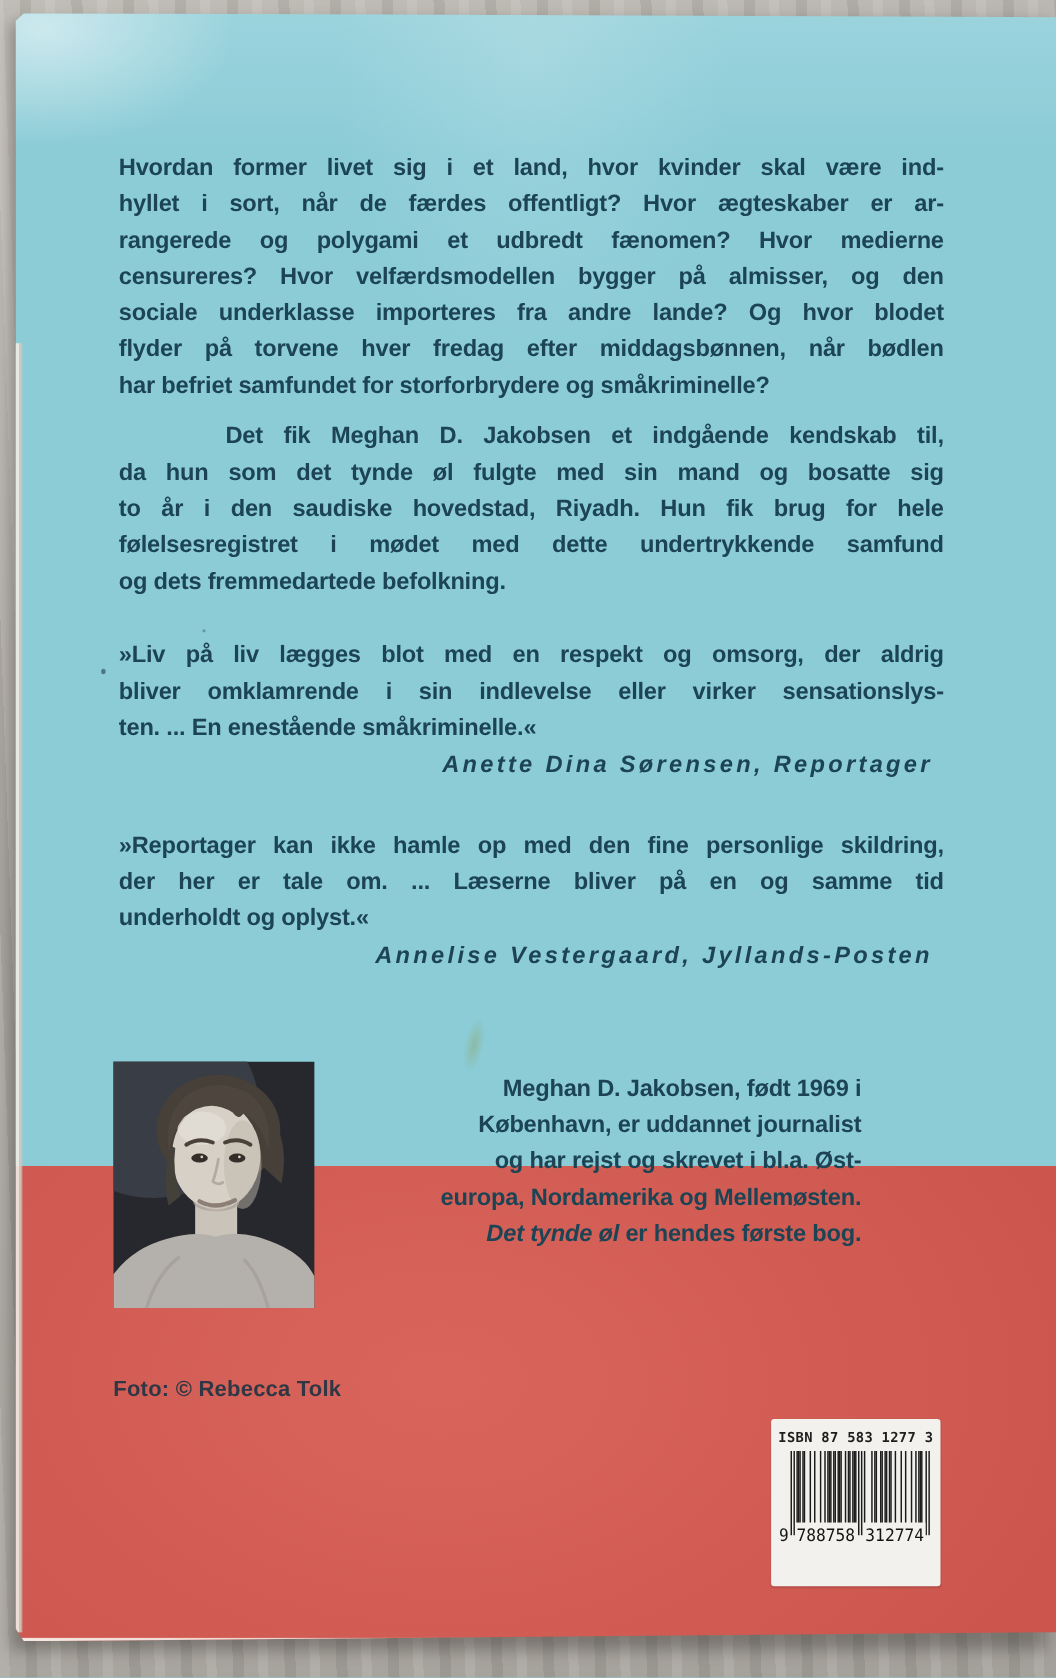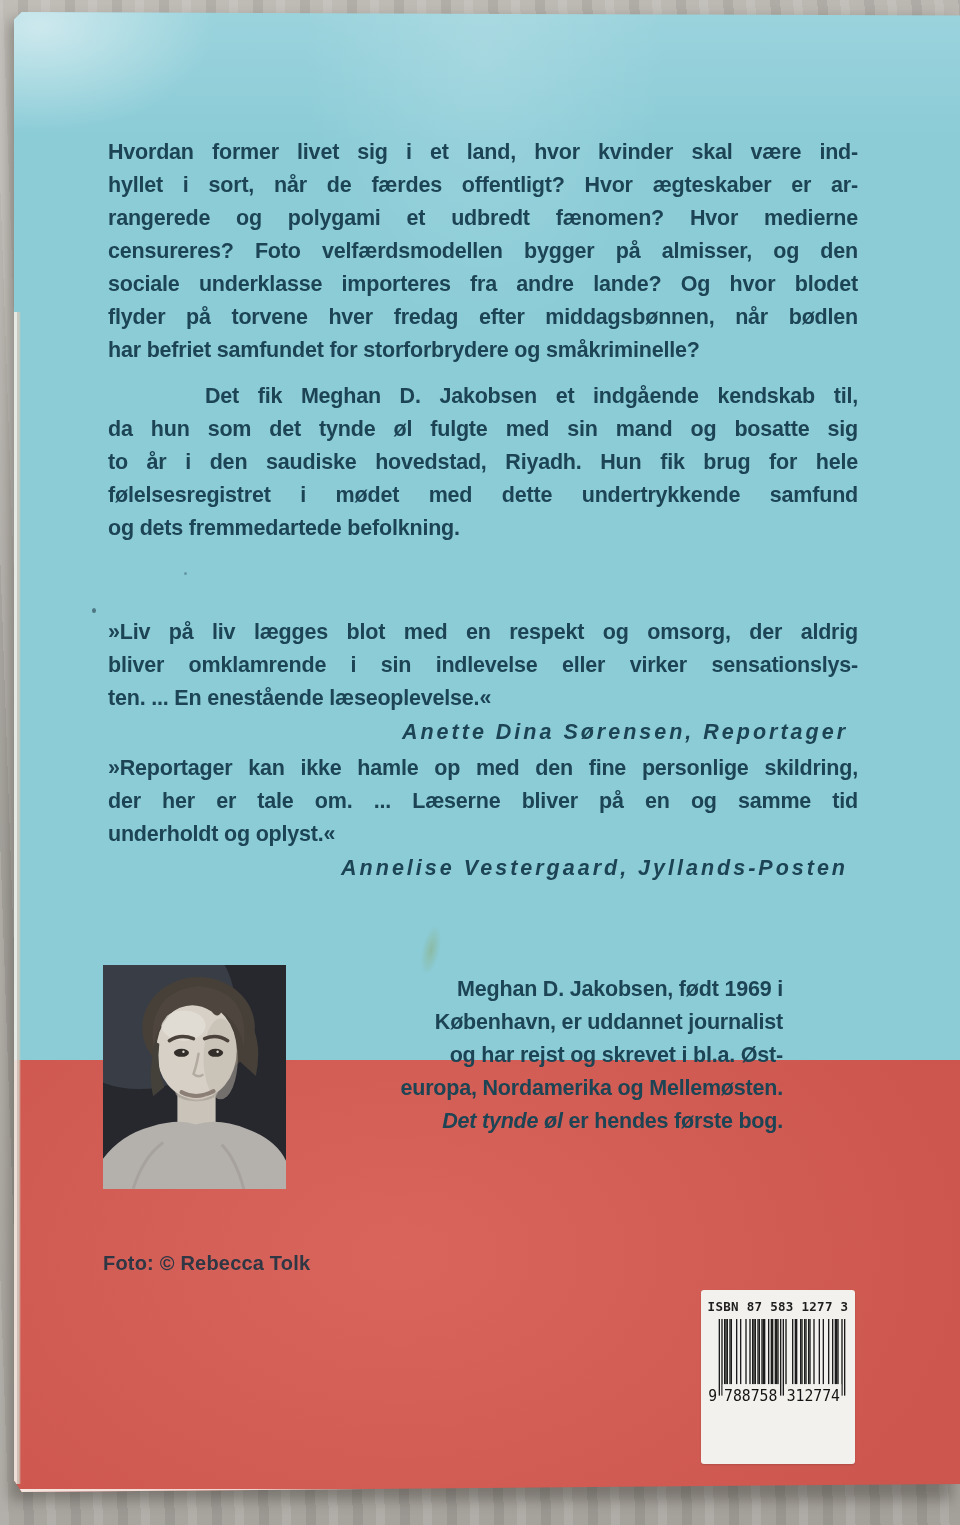--- a/index.html
+++ b/index.html
@@ -58,38 +58,38 @@
   .text-col{
     position:absolute;color:var(--c-ink,#1c4454);
     font-weight:700;font-size:21.5px;line-height:33px;letter-spacing:-0.2px;
   }
   .blurb{left:94px;top:124px;width:750px;}
   .jline{text-align:justify;text-align-last:justify;}
   .jline.last{text-align-last:left;}
   .para2{margin-top:13px;}
   .para2 .jline:first-child{text-indent:97px;}
   .review{left:94px;width:750px;}
-  .r1{top:604px;}
+  .r1{top:567px;}
   .r2{top:740px;}
   .attribution{
     font-style:italic;letter-spacing:3px;text-align:right;
     padding-right:10px;margin-top:1px;
   }
   .bio{left:289px;top:961px;width:480px;}
   .bline{text-align:right;}
   .it{font-style:italic;}
 
   .author-photo{position:absolute;left:89px;top:953px;width:183px;height:224px;display:block;}
   .photo-credit{
     position:absolute;left:89px;top:1240px;
     font-size:20px;font-weight:700;letter-spacing:.2px;
     color:var(--c-credit_ink,#2e3743);
   }
   .isbn-box{
-    position:absolute;left:687px;top:1278px;width:154px;height:174px;
+    position:absolute;left:687px;top:1278px;width:154px;height:152px;
     background:var(--c-barcode_bg,#f2f1ed);border-radius:3px;
     text-align:center;padding-top:9px;box-sizing:border-box;
     box-shadow:0 1px 2px rgba(0,0,0,.15);
   }
   .isbn-label{
     font-family:"DejaVu Sans Mono",monospace;font-size:12.5px;font-weight:700;
     color:#1e1e1e;letter-spacing:.3px;white-space:nowrap;
   }
   .barcode{display:block;margin:5px auto 0;width:140px;height:88px;}
 </style>
@@ -106,39 +106,39 @@
   <div class="bottom-wear"></div>
   <div class="stain"></div>
   <div class="speck s1"></div>
   <div class="speck s2"></div>
 
   <div class="text-col blurb">
     <div class="para">
         <div class="jline">Hvordan former livet sig i et land, hvor kvinder skal være ind-</div>
         <div class="jline">hyllet i sort, når de færdes offentligt? Hvor ægteskaber er ar-</div>
         <div class="jline">rangerede og polygami et udbredt fænomen? Hvor medierne</div>
-        <div class="jline">censureres? Foto velfærdsmodellen bygger på almisser, og den</div>
+        <div class="jline">censureres? Hvor velfærdsmodellen bygger på almisser, og den</div>
         <div class="jline">sociale underklasse importeres fra andre lande? Og hvor blodet</div>
         <div class="jline">flyder på torvene hver fredag efter middagsbønnen, når bødlen</div>
         <div class="jline last">har befriet samfundet for storforbrydere og småkriminelle?</div>
       </div>
     <div class="para para2">
         <div class="jline">Det fik Meghan D. Jakobsen et indgående kendskab til,</div>
         <div class="jline">da hun som det tynde øl fulgte med sin mand og bosatte sig</div>
         <div class="jline">to år i den saudiske hovedstad, Riyadh. Hun fik brug for hele</div>
         <div class="jline">følelsesregistret i mødet med dette undertrykkende samfund</div>
         <div class="jline last">og dets fremmedartede befolkning.</div>
       </div>
   </div>
 
   <div class="text-col review r1">
     <div>
         <div class="jline">»Liv på liv lægges blot med en respekt og omsorg, der aldrig</div>
         <div class="jline">bliver omklamrende i sin indlevelse eller virker sensationslys-</div>
-        <div class="jline last">ten. ... En enestående læseoplevelse.«</div>
+        <div class="jline last">ten. ... En enestående småkriminelle.«</div>
       </div>
     <div class="attribution">Anette Dina Sørensen, Reportager</div>
   </div>
 
   <div class="text-col review r2">
     <div>
         <div class="jline">»Reportager kan ikke hamle op med den fine personlige skildring,</div>
         <div class="jline">der her er tale om. ... Læserne bliver på en og samme tid</div>
         <div class="jline last">underholdt og oplyst.«</div>
       </div>

